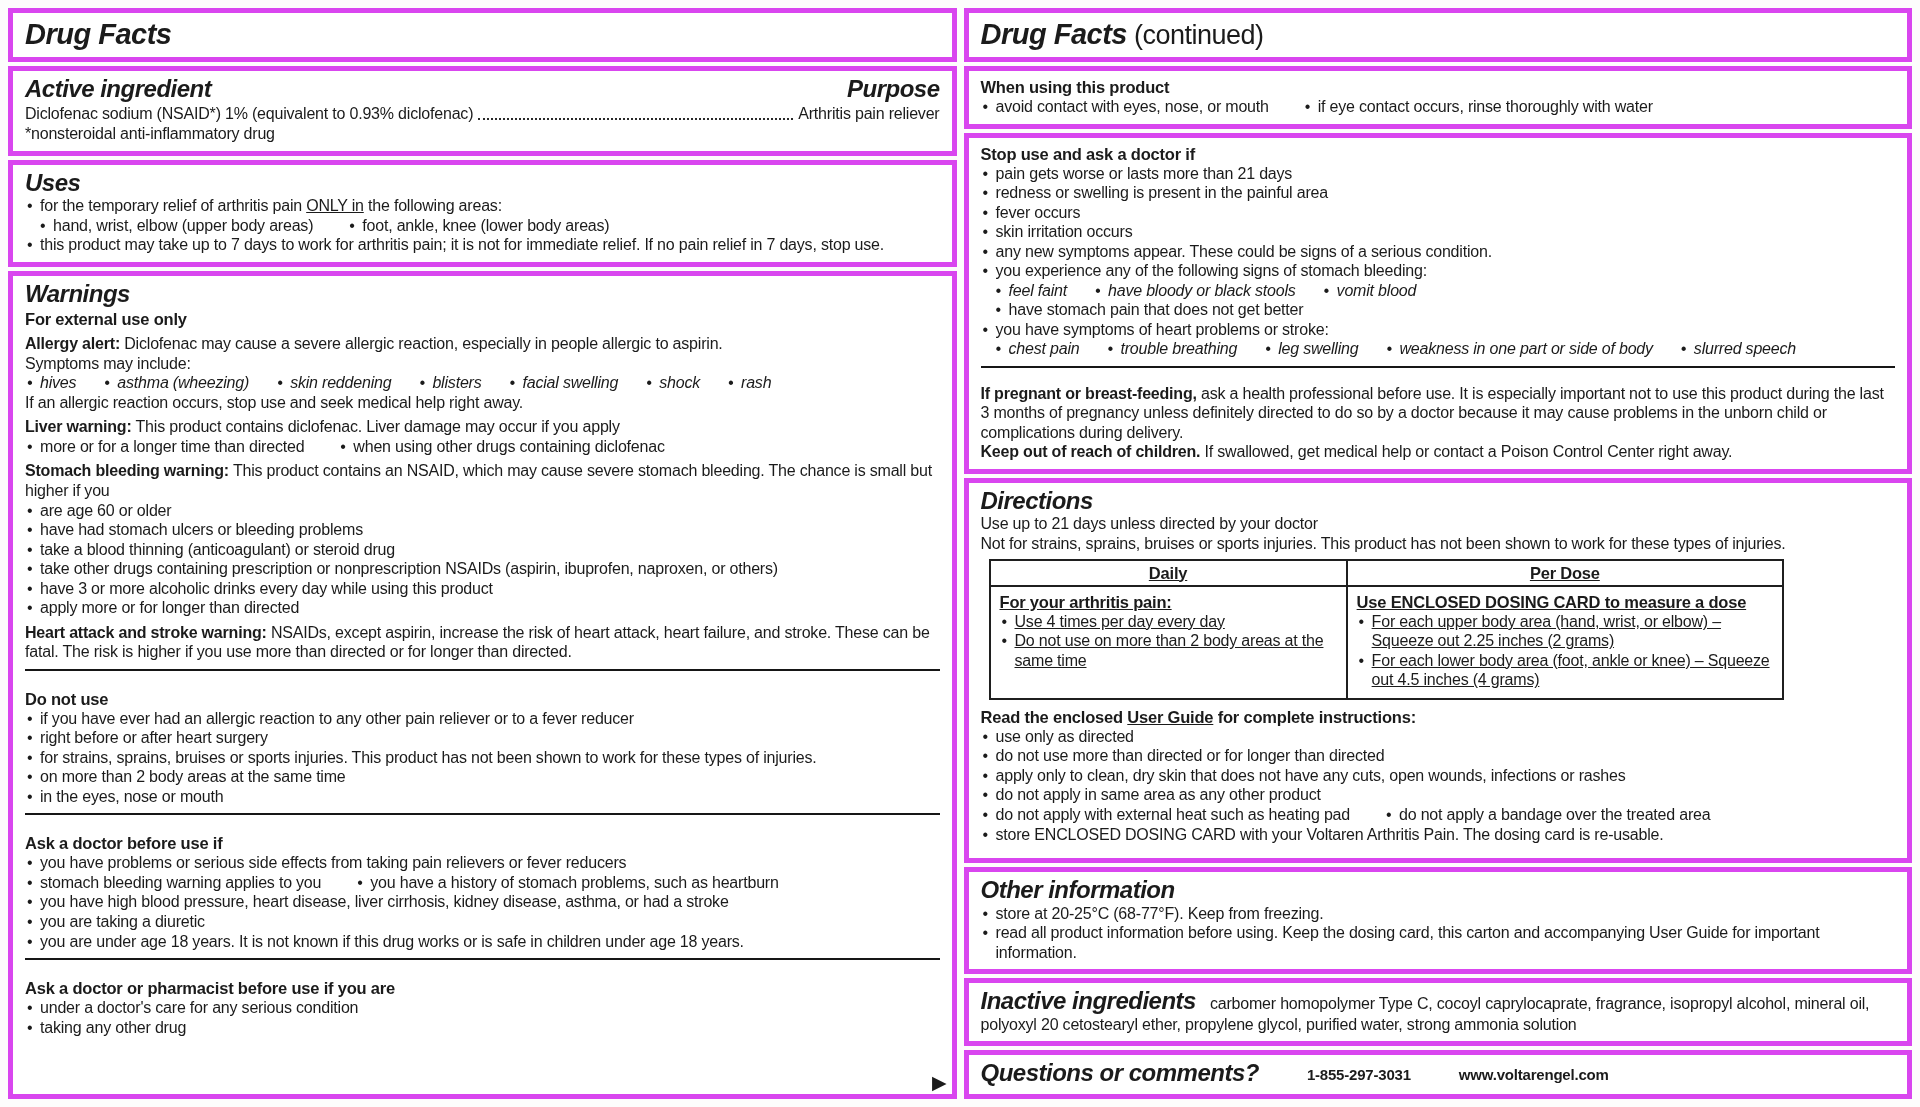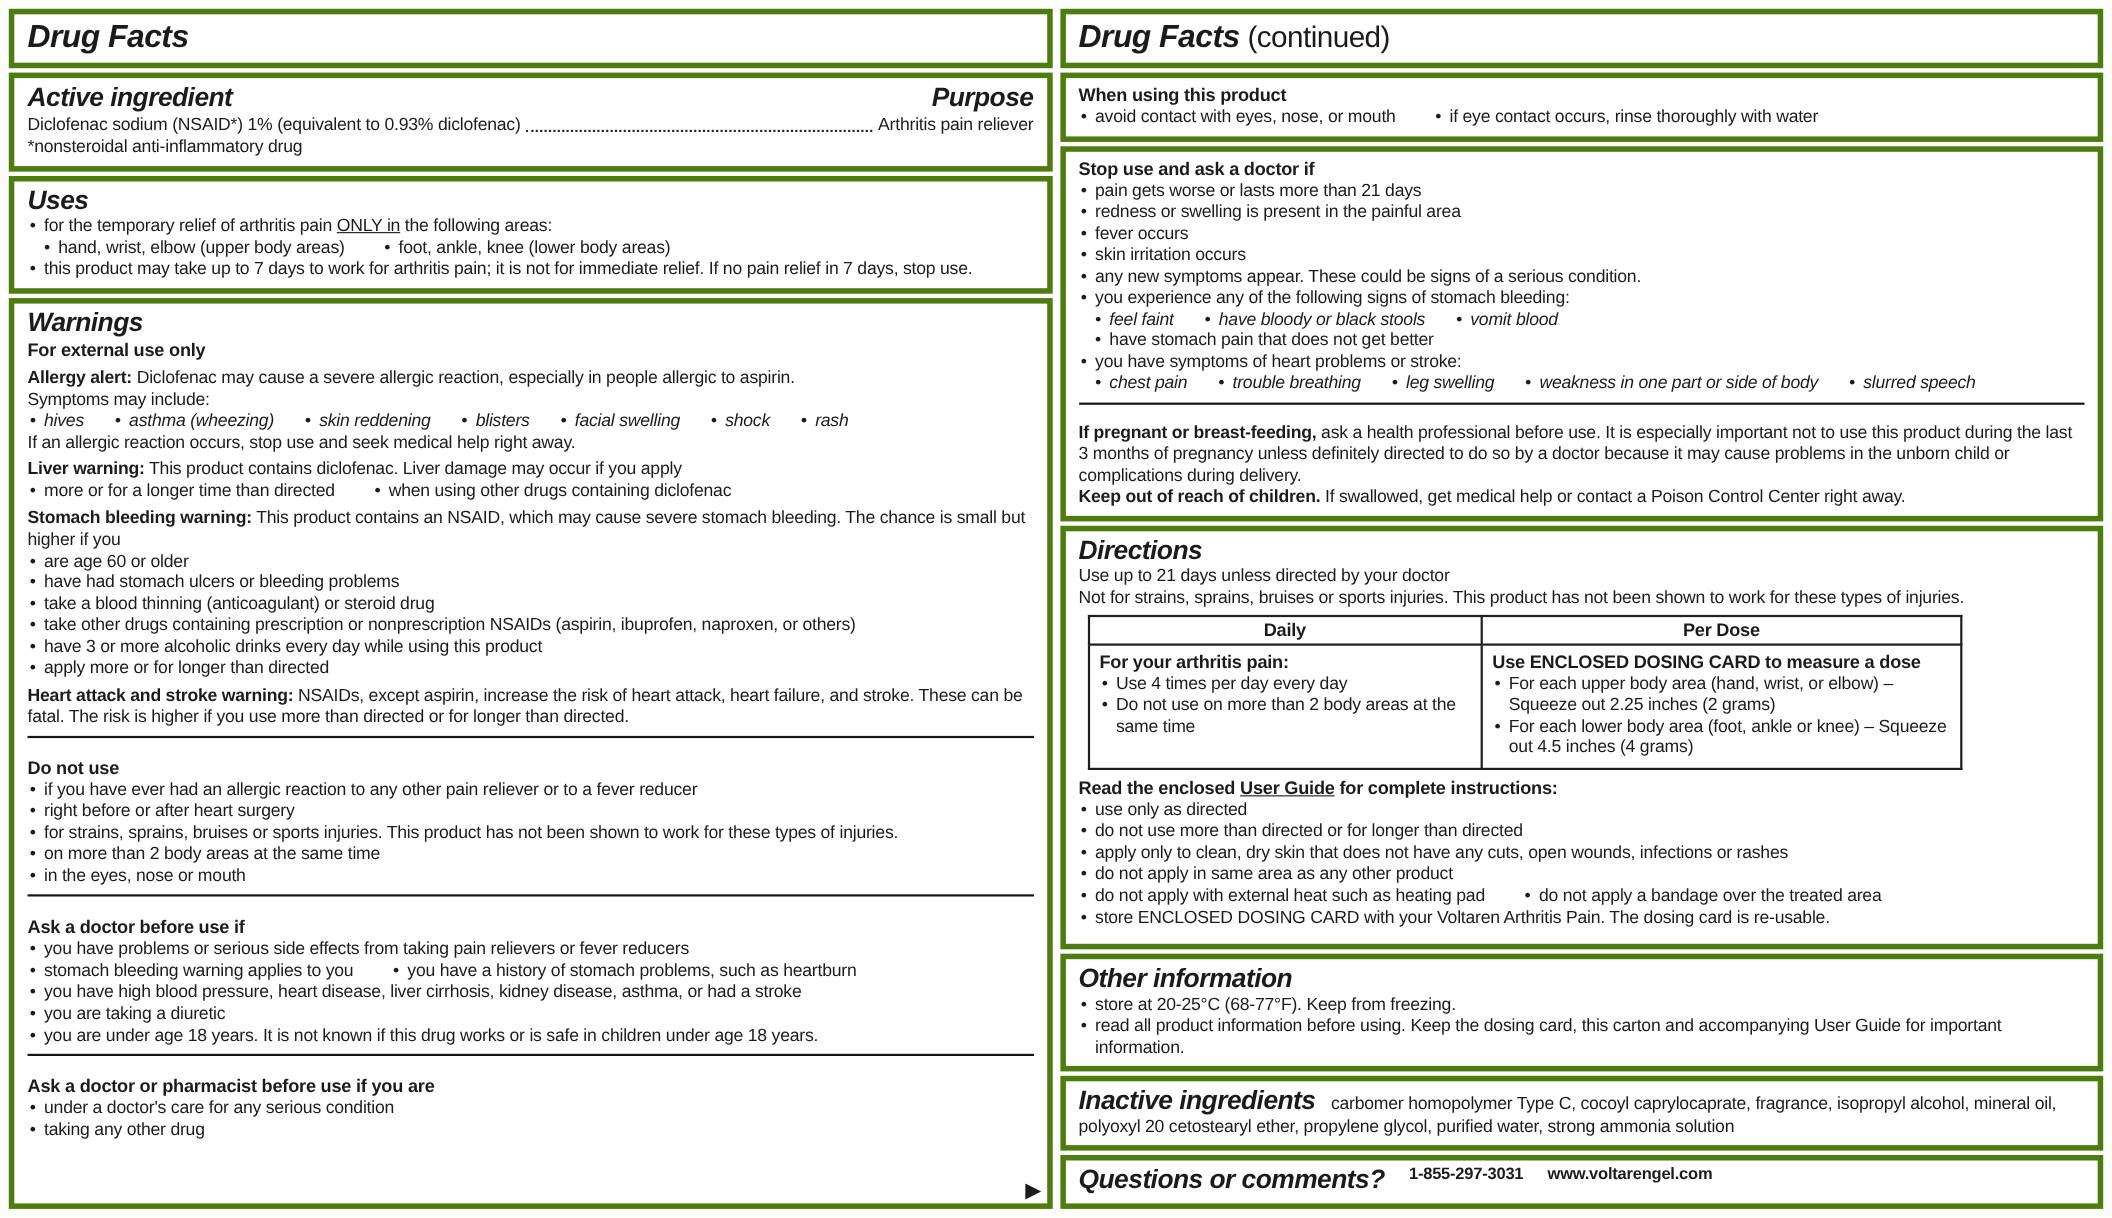--- a/index.html
+++ b/index.html
@@ -5,21 +5,21 @@
   html,body { margin:0; padding:0; background:#ffffff; }
   .page {
     width:1920px; height:1107px; box-sizing:border-box;
     background:#fdfdfc; color:#1b1b1b;
     font-family:"Liberation Sans", sans-serif;
     font-size:16px; line-height:1.22; letter-spacing:-0.2px;
     display:flex; gap:7px; padding:8px; overflow:hidden;
   }
   .col { flex:1 1 0; display:flex; flex-direction:column; gap:4px; min-width:0; }
   .box {
-    border:5px solid #4d7c0f; background:#fff;
+    border:5px solid #d946ef; background:#fff;
     padding:4px 12px 7px 12px; position:relative;
   }
   .grow { flex:1 1 auto; }
   h1,h2 { margin:0; font-style:italic; font-weight:bold; letter-spacing:-0.5px; }
   h1 { font-size:29px; line-height:1.1; }
   h2 { font-size:24px; line-height:1.15; }
   .subhead { font-weight:bold; font-size:16.5px; margin-top:2px; }
   .p { margin-top:5px; }
   b { letter-spacing:-0.2px; }
   .b { position:relative; padding-left:15px; }
@@ -27,30 +27,30 @@
   .indent { margin-left:13px; }
   .row { display:flex; flex-wrap:wrap; column-gap:34px; }
   .row-tight { display:flex; flex-wrap:wrap; column-gap:26px;font-style:italic; }
   .sub { border-top:2px solid #161616; margin-top:7px; padding-top:16px; }
   .head-row { display:flex; justify-content:space-between; align-items:flex-end; }
   .leader-row { display:flex; align-items:flex-end; margin-top:2px; }
   .dots { flex:1 1 auto; border-bottom:2px dotted #2a2a2a; margin:0 5px 4px 5px; min-width:30px; }
   .u { text-decoration:underline; }
   .title-box { padding-top:6px; padding-bottom:6px; }
   .cont-normal { font-style:normal; font-weight:normal; font-size:27px; }
-  .dose-table { width:87%; margin:5px 0 7px 8px; border-collapse:collapse; }
+  .dose-table { width:87%; margin:5px 0 7px 8px; border-collapse:collapse;text-decoration:underline; }
   .dose-table th, .dose-table td { border:2px solid #1f1f1f; }
   .dose-table th { text-align:center; font-size:16.5px; padding:2px 6px; }
   .dose-table td { vertical-align:top; padding:3px 9px 8px 9px; }
   .cell-daily { width:45%; }
   .arrow {
     position:absolute; right:5px; bottom:2px; font-size:19px; line-height:1;
     font-family:"DejaVu Sans", sans-serif;
   }
-  .phone-row { display:flex; align-items:flex-start; gap:22px; }
+  .phone-row { display:flex; align-items:flex-end; gap:48px; }
   .phone-row .num { font-weight:bold; font-size:15px; padding-bottom:3px; }
   .inact-row .txt { font-size:16px; }
   .inline-head { display:inline; margin-right:14px; }
 </style>
 </head>
 <body>
 
 <div class="page">
 
   <div class="col">

